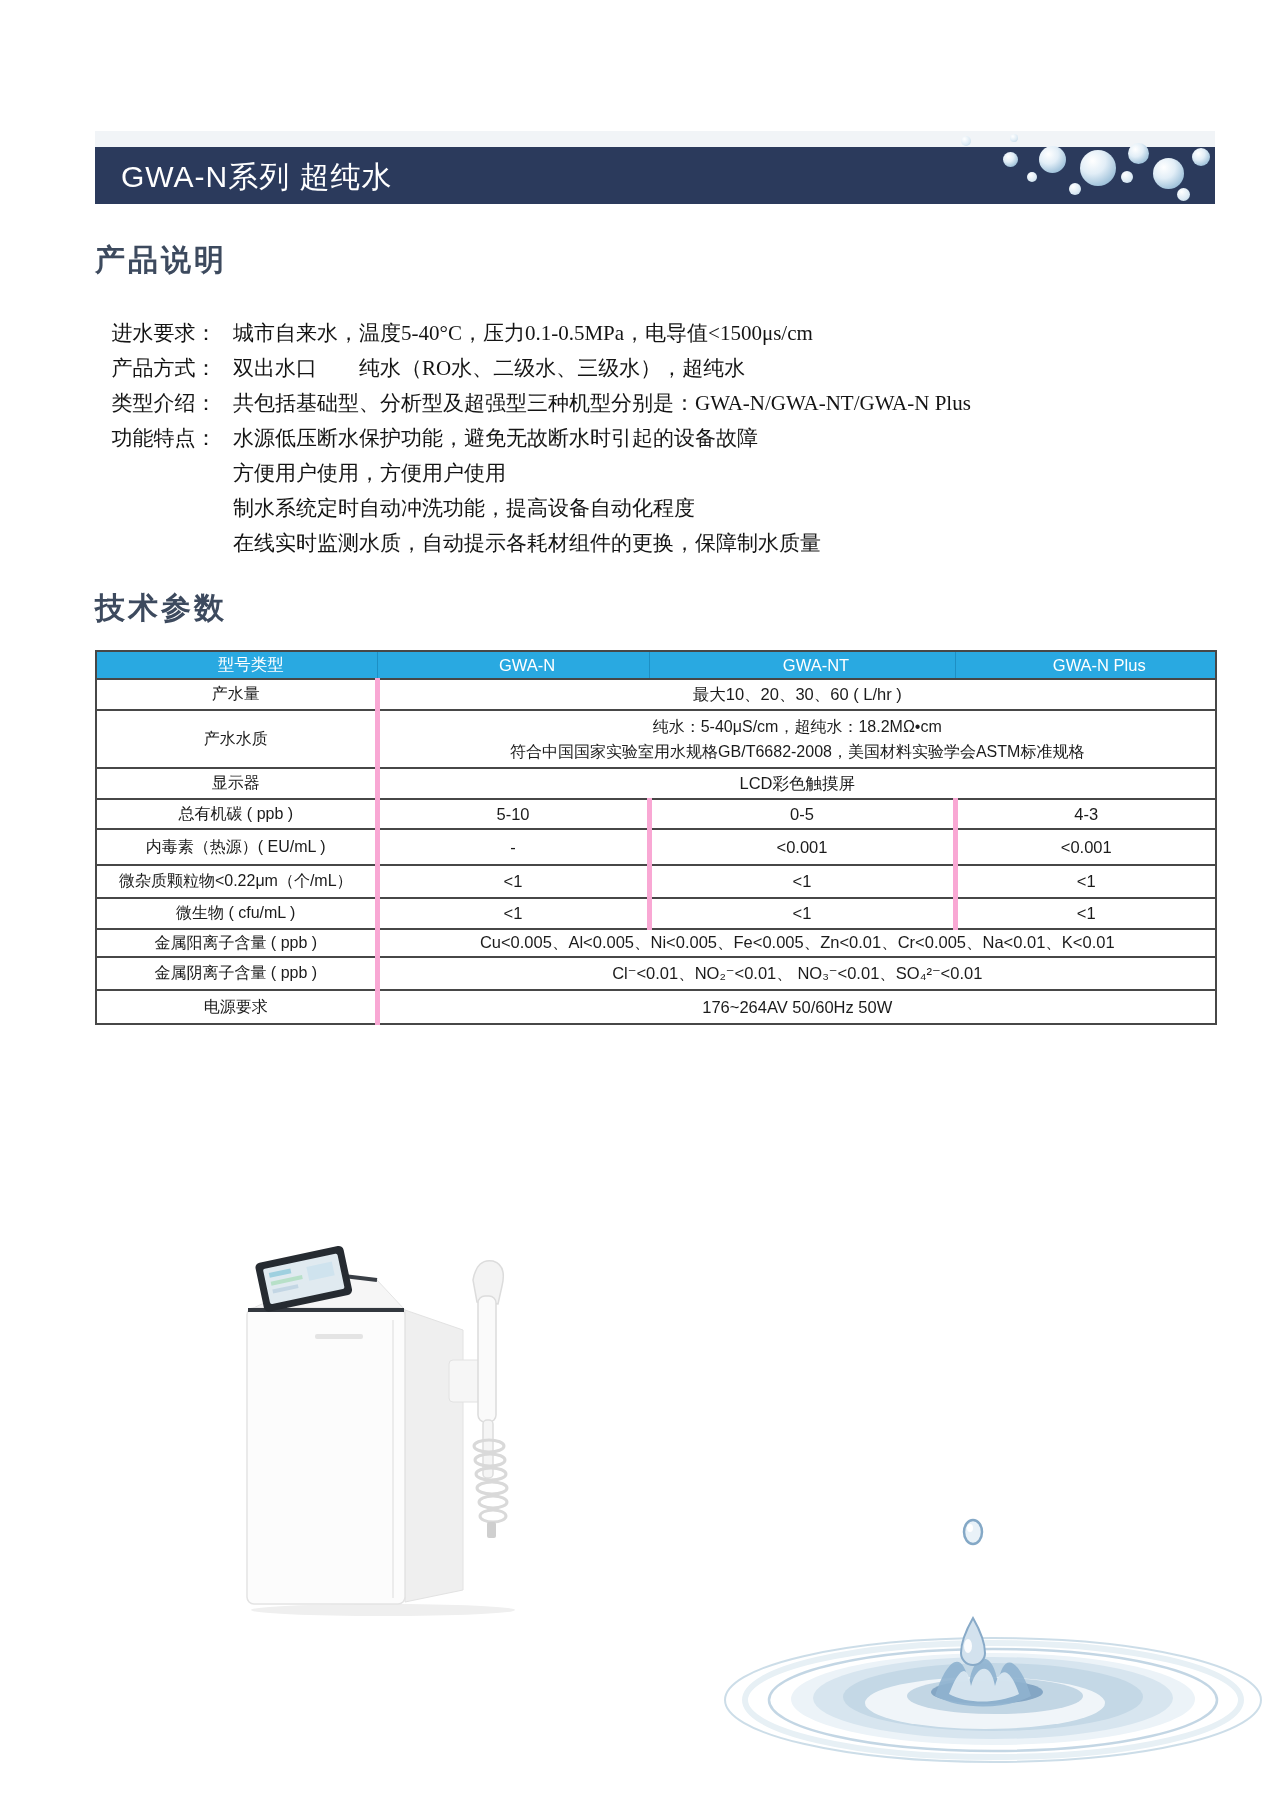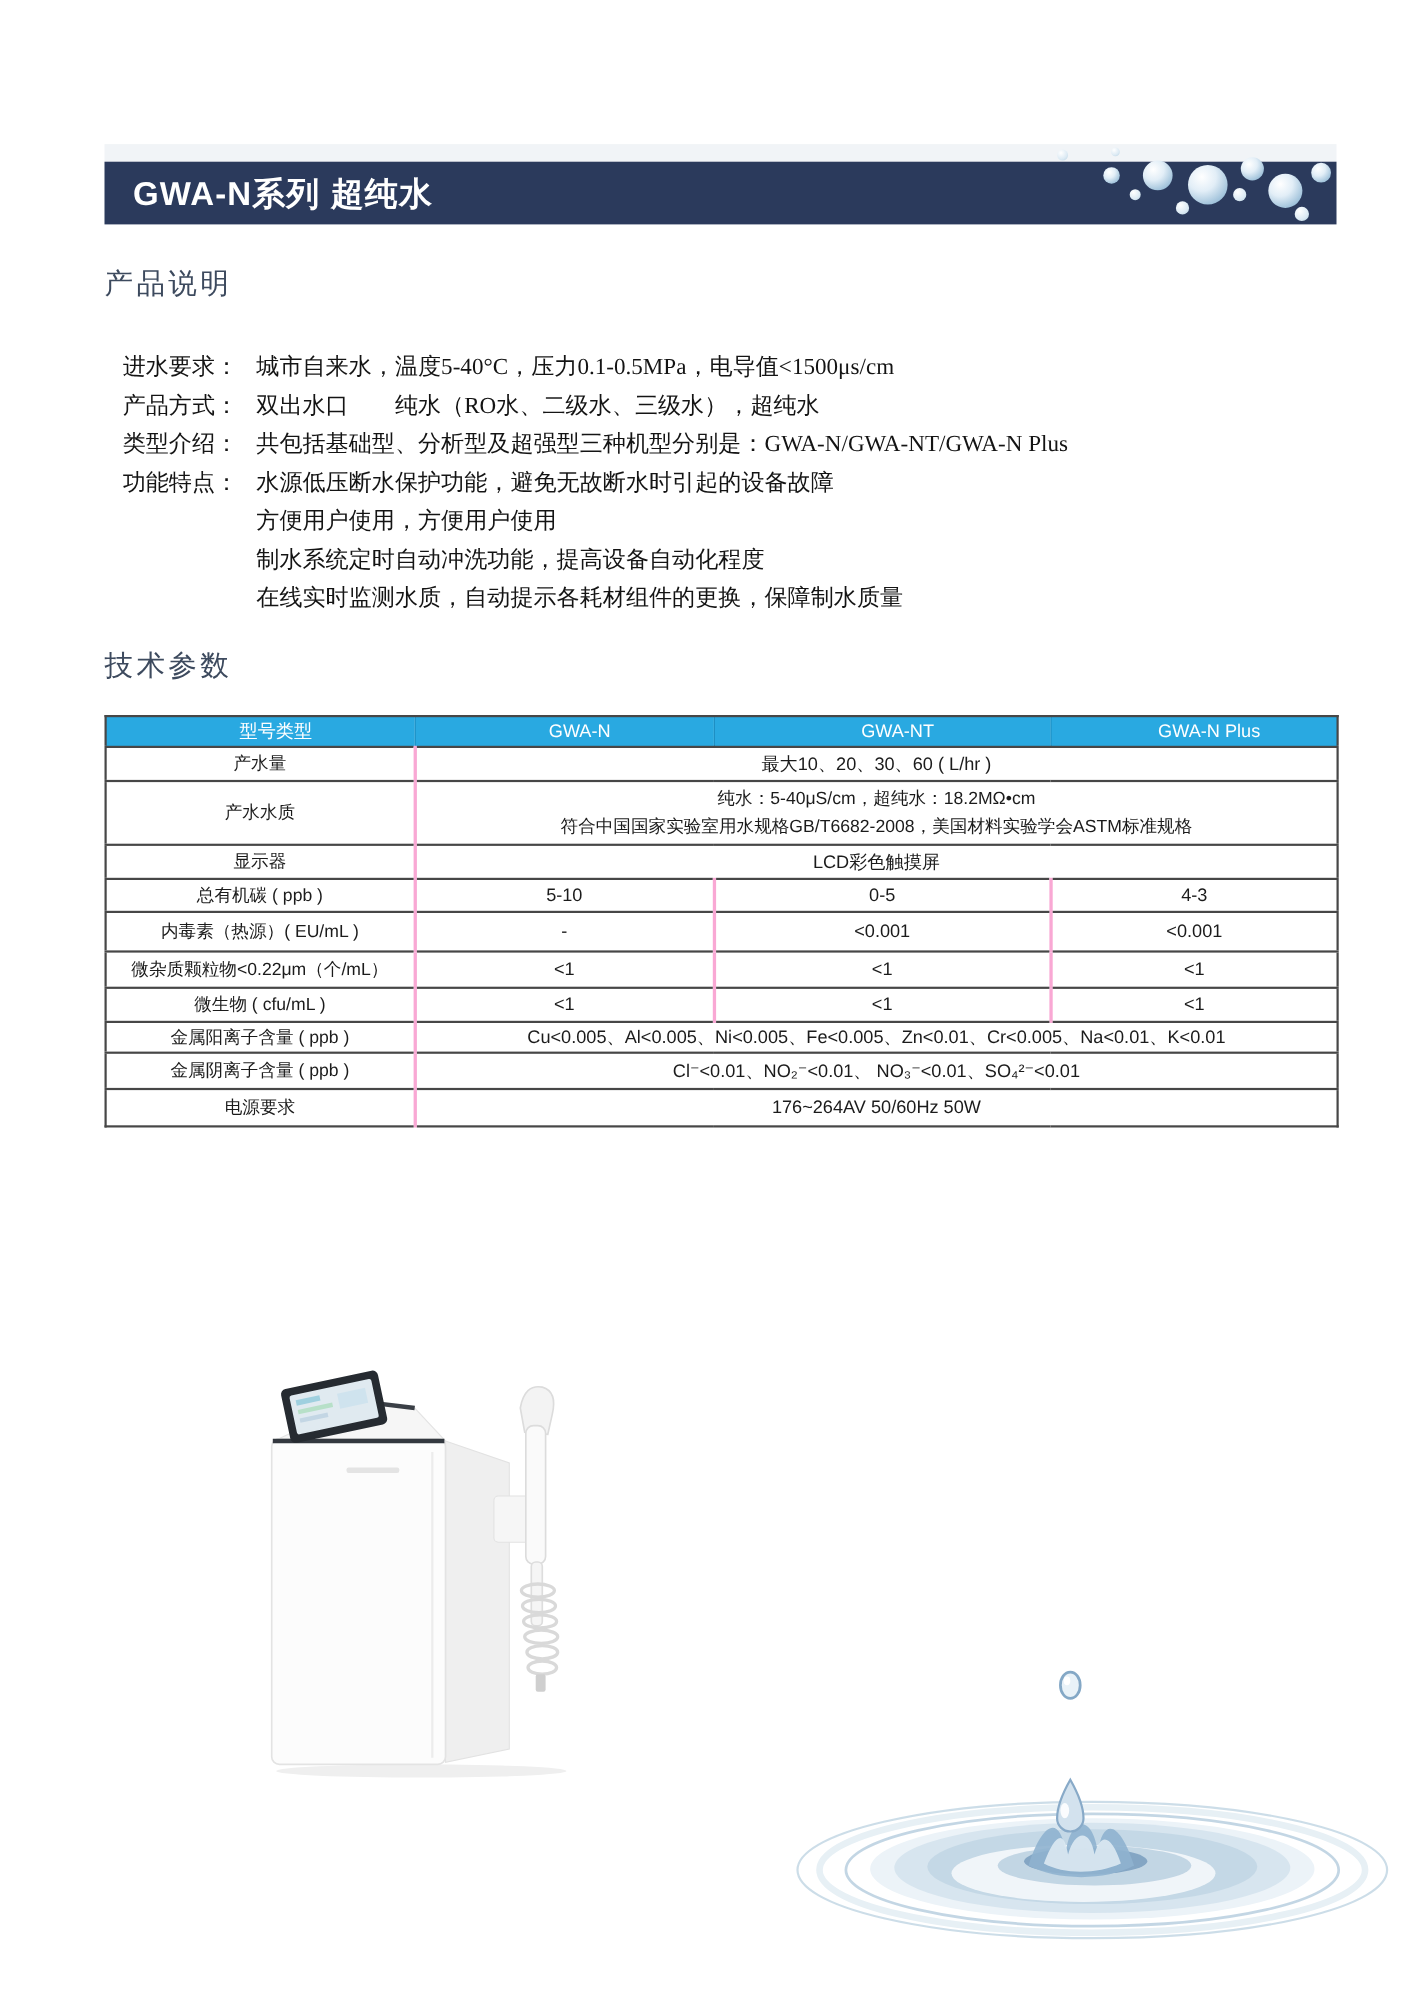--- a/index.html
+++ b/index.html
@@ -5,47 +5,47 @@
   html,body{margin:0;padding:0;background:#ffffff;}
   .page{
     position:relative;width:1280px;height:1811px;background:#ffffff;overflow:hidden;
     font-family:"Liberation Sans","DejaVu Sans",sans-serif;color:#1b1b1b;
   }
   
   .header-strip{position:absolute;left:95px;top:131px;width:1120px;height:16px;background:#f1f4f7;}
   .header-bar{position:absolute;left:95px;top:147px;width:1120px;height:57px;background:#2b3a5c;}
   .header-title{
     position:absolute;left:26px;top:0;height:57px;line-height:60px;
-    color:#ffffff;font-size:30px;font-weight:700;letter-spacing:1px;white-space:nowrap;
+    color:#ffffff;font-size:30px;font-weight:400;letter-spacing:1px;white-space:nowrap;
   }
   .bubble{position:absolute;border-radius:50%;
     background:radial-gradient(circle at 35% 30%, #ffffff 0%, #e2eef7 38%, #a6c6dd 72%, #7ba9c9 100%);
   }
   .bubble.small{background:radial-gradient(circle at 35% 30%, #ffffff 0%, #dceaf4 60%, #b3cede 100%);}
   
-  .h2{position:absolute;color:#3d4a5e;font-size:26px;font-weight:400;letter-spacing:3px;white-space:nowrap;}
+  .h2{position:absolute;color:#3d4a5e;font-size:30px;font-weight:700;letter-spacing:3px;white-space:nowrap;}
   
   .desc{
     position:absolute;left:95px;top:316px;width:1130px;
     font-family:"Liberation Serif","DejaVu Serif",serif;font-size:21px;color:#141414;
   }
   .desc-line{height:35px;line-height:35px;white-space:nowrap;}
   .desc-label{display:inline-block;width:138px;text-align:center;}
   
   .spec-table{
     position:absolute;left:95px;top:650px;width:1120px;
     border-collapse:collapse;table-layout:fixed;font-size:16.5px;color:#1b1b1b;
     border:2px solid #474747;
   }
   .spec-table th{
     background:#29a9e1;color:#ffffff;font-weight:400;font-size:16.5px;
     border-left:1px solid #1d8fc4;text-align:center;vertical-align:middle;padding-left:29px;
   }
   .spec-table td{
-    border-top:2px solid #474747;border-left:3px solid #f9a8d4;
+    border-top:2px solid #474747;border-left:5px solid #f9a8d4;
     text-align:center;vertical-align:middle;padding:2px 4px;
   }
   .spec-table th:first-child,.spec-table td:first-child{border-left:none;}
   .spec-table td.lbl{font-size:16px;margin-left:24px;}
   .qline{line-height:25px;font-size:16px;}
   
   .machine-wrap{position:absolute;left:243px;top:1238px;width:292px;height:382px;}
   .splash-wrap{position:absolute;left:705px;top:1500px;width:570px;height:300px;}
 </style>
 </head>

